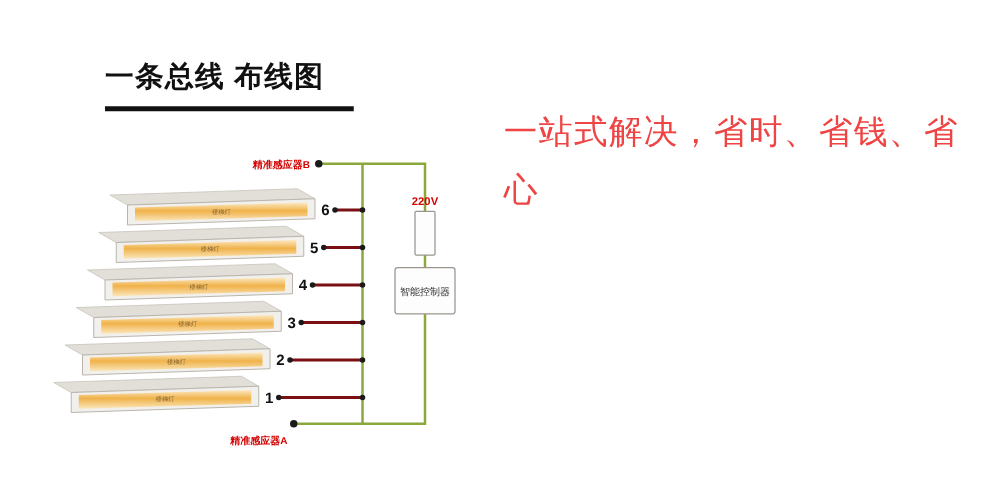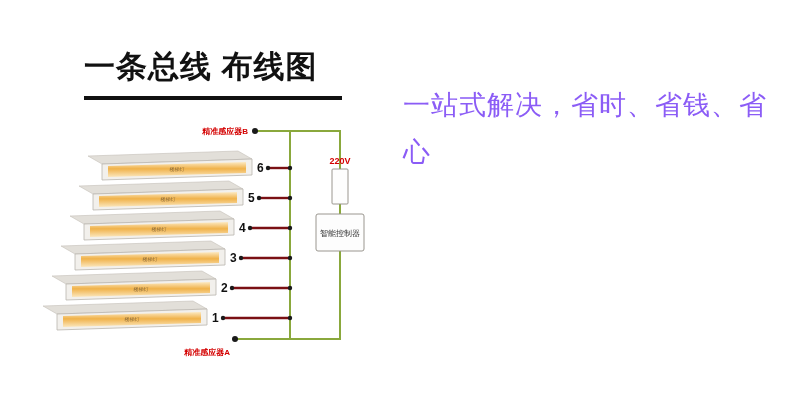--- a/index.html
+++ b/index.html
@@ -2,27 +2,27 @@
 <html><head>
 <meta charset="utf-8">
 <style>
   * { margin:0; padding:0; box-sizing:border-box; }
   body { font-family:"Liberation Sans", sans-serif; background:#ffffff; }
   .canvas {
     position:relative; width:790px; height:400px; background:#ffffff; overflow:hidden;
   }
   .title {
     position:absolute; left:84px; top:46px;
-    font-size:31px; font-weight:bold; color:#111;
+    font-size:23px; font-weight:bold; color:#111;
     letter-spacing:1px;
     border-bottom:4px solid #111; padding:0 24px 8px 0;
   }
   .tagline {
     position:absolute; left:403px; top:82px; width:370px;
-    font-size:27px; color:#8b5cf6; line-height:1.75; letter-spacing:1px;
+    font-size:27px; color:#ef4444; line-height:1.75; letter-spacing:1px;
     font-family:"Liberation Serif", serif;
   }
   svg.diagram { position:absolute; left:40px; top:104px; }
   text { font-family:"Liberation Sans", sans-serif; }
   .step-face { fill:#f2f0ec; stroke:#b9b5ae; stroke-width:0.8; }
   .step-tread { fill:#e2dfd9; stroke:#c4c0b8; stroke-width:0.6; }
   .wire-red { stroke:#7a1014; stroke-width:2.4; fill:none; }
   .wire-green { stroke:#8aa83c; stroke-width:2; fill:none; }
   .dot { fill:#1a1a1a; }
   .num { font-size:12px; font-weight:bold; fill:#111; }

